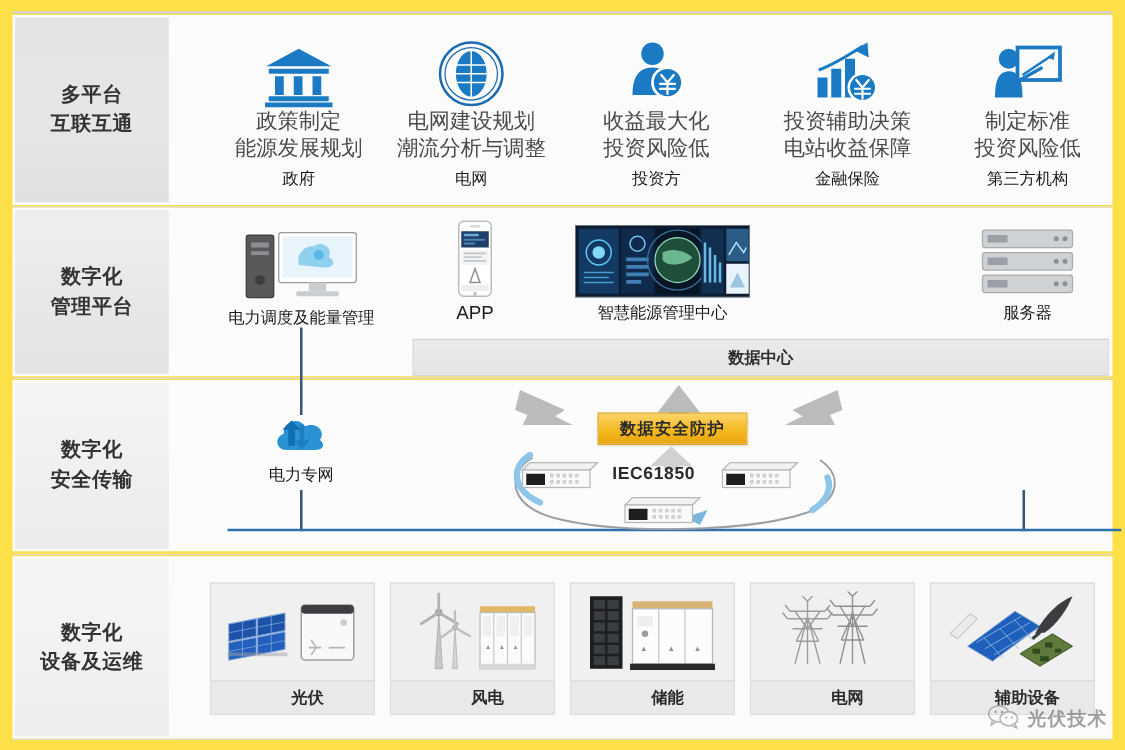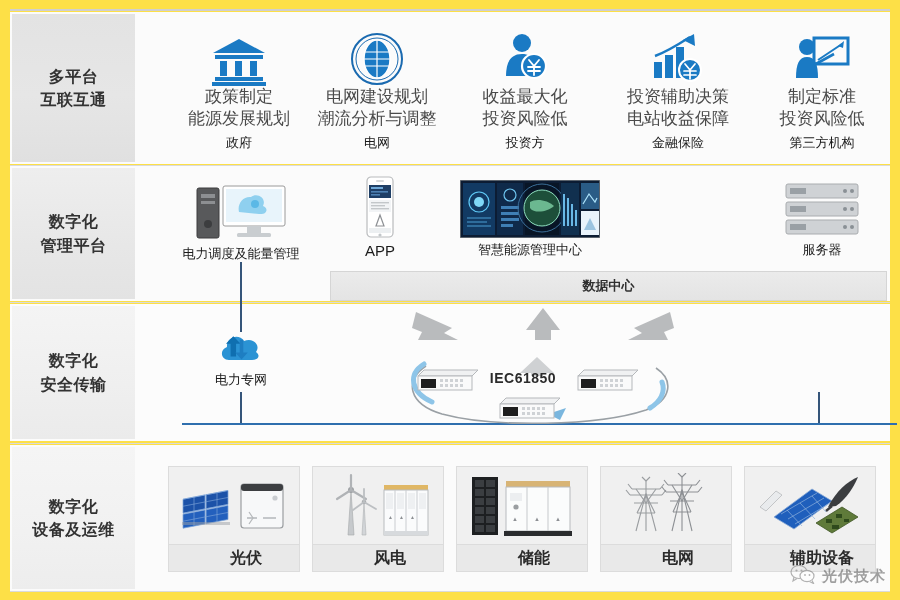--- a/index.html
+++ b/index.html
@@ -73,21 +73,21 @@
 
   
   .card{
     position:absolute;top:466px;width:130px;height:104px;
     background:#f0f0f0;border:1px solid #dcdcdc;
     display:flex;flex-direction:column;
   }
   .card .art{flex:1;display:flex;align-items:center;justify-content:center;}
   .card .card-label{
     height:26px;line-height:26px;text-align:center;
-    font-size:16px;color:#2b2b2b;font-weight:bold;
+    font-size:13px;color:#2b2b2b;font-weight:bold;
     background:#e9e9e9;border-top:1px solid #dcdcdc;padding-left:24px;
   }
 
   
   .watermark{
     position:absolute;right:14px;bottom:12px;
     display:flex;align-items:center;gap:6px;opacity:.55;
   }
   .watermark .wm-text{font-size:15px;font-weight:bold;color:#555;letter-spacing:1px;}
 </style>
@@ -325,20 +325,21 @@
 
   <svg style="position:absolute;left:408px;top:306px" width="270" height="40">
     <polygon points="8,6 44,22 36,27 50,34 10,34 14,26 4,22" fill="#b9bbbd"></polygon>
     <polygon points="262,6 226,22 234,27 220,34 260,34 256,26 266,22" fill="#b9bbbd"></polygon>
     <polygon points="135,2 152,24 143,24 143,34 127,34 127,24 118,24" fill="#b9bbbd"></polygon>
   </svg>
   <svg style="position:absolute;left:512px;top:356px" width="50" height="20">
     <polygon points="25,1 42,17 31,17 31,20 19,20 19,17 8,17" fill="#cfd1d3"></polygon>
   </svg>
 
+  <div class="sec-banner">数据安全防护</div>
   <div class="iec-label">IEC61850</div>
 
   <svg style="position:absolute;left:398px;top:352px" width="288" height="72">
     <path d="M28 14 C6 28 10 52 44 62 C96 76 200 74 248 58 C274 48 276 28 258 16" fill="none" stroke="#9aa0a5" stroke-width="1.6"></path>
     <path d="M26 12 C10 22 12 40 34 50" fill="none" stroke="#8ec5e8" stroke-width="5" stroke-linecap="round"></path>
     <path d="M252 56 C262 50 268 40 264 30" fill="none" stroke="#8ec5e8" stroke-width="5" stroke-linecap="round"></path>
     <polygon points="150,62 168,56 162,68" fill="#7ab6de"></polygon>
   </svg>
 
   <svg style="position:absolute;left:414px;top:368px" width="66" height="26">

